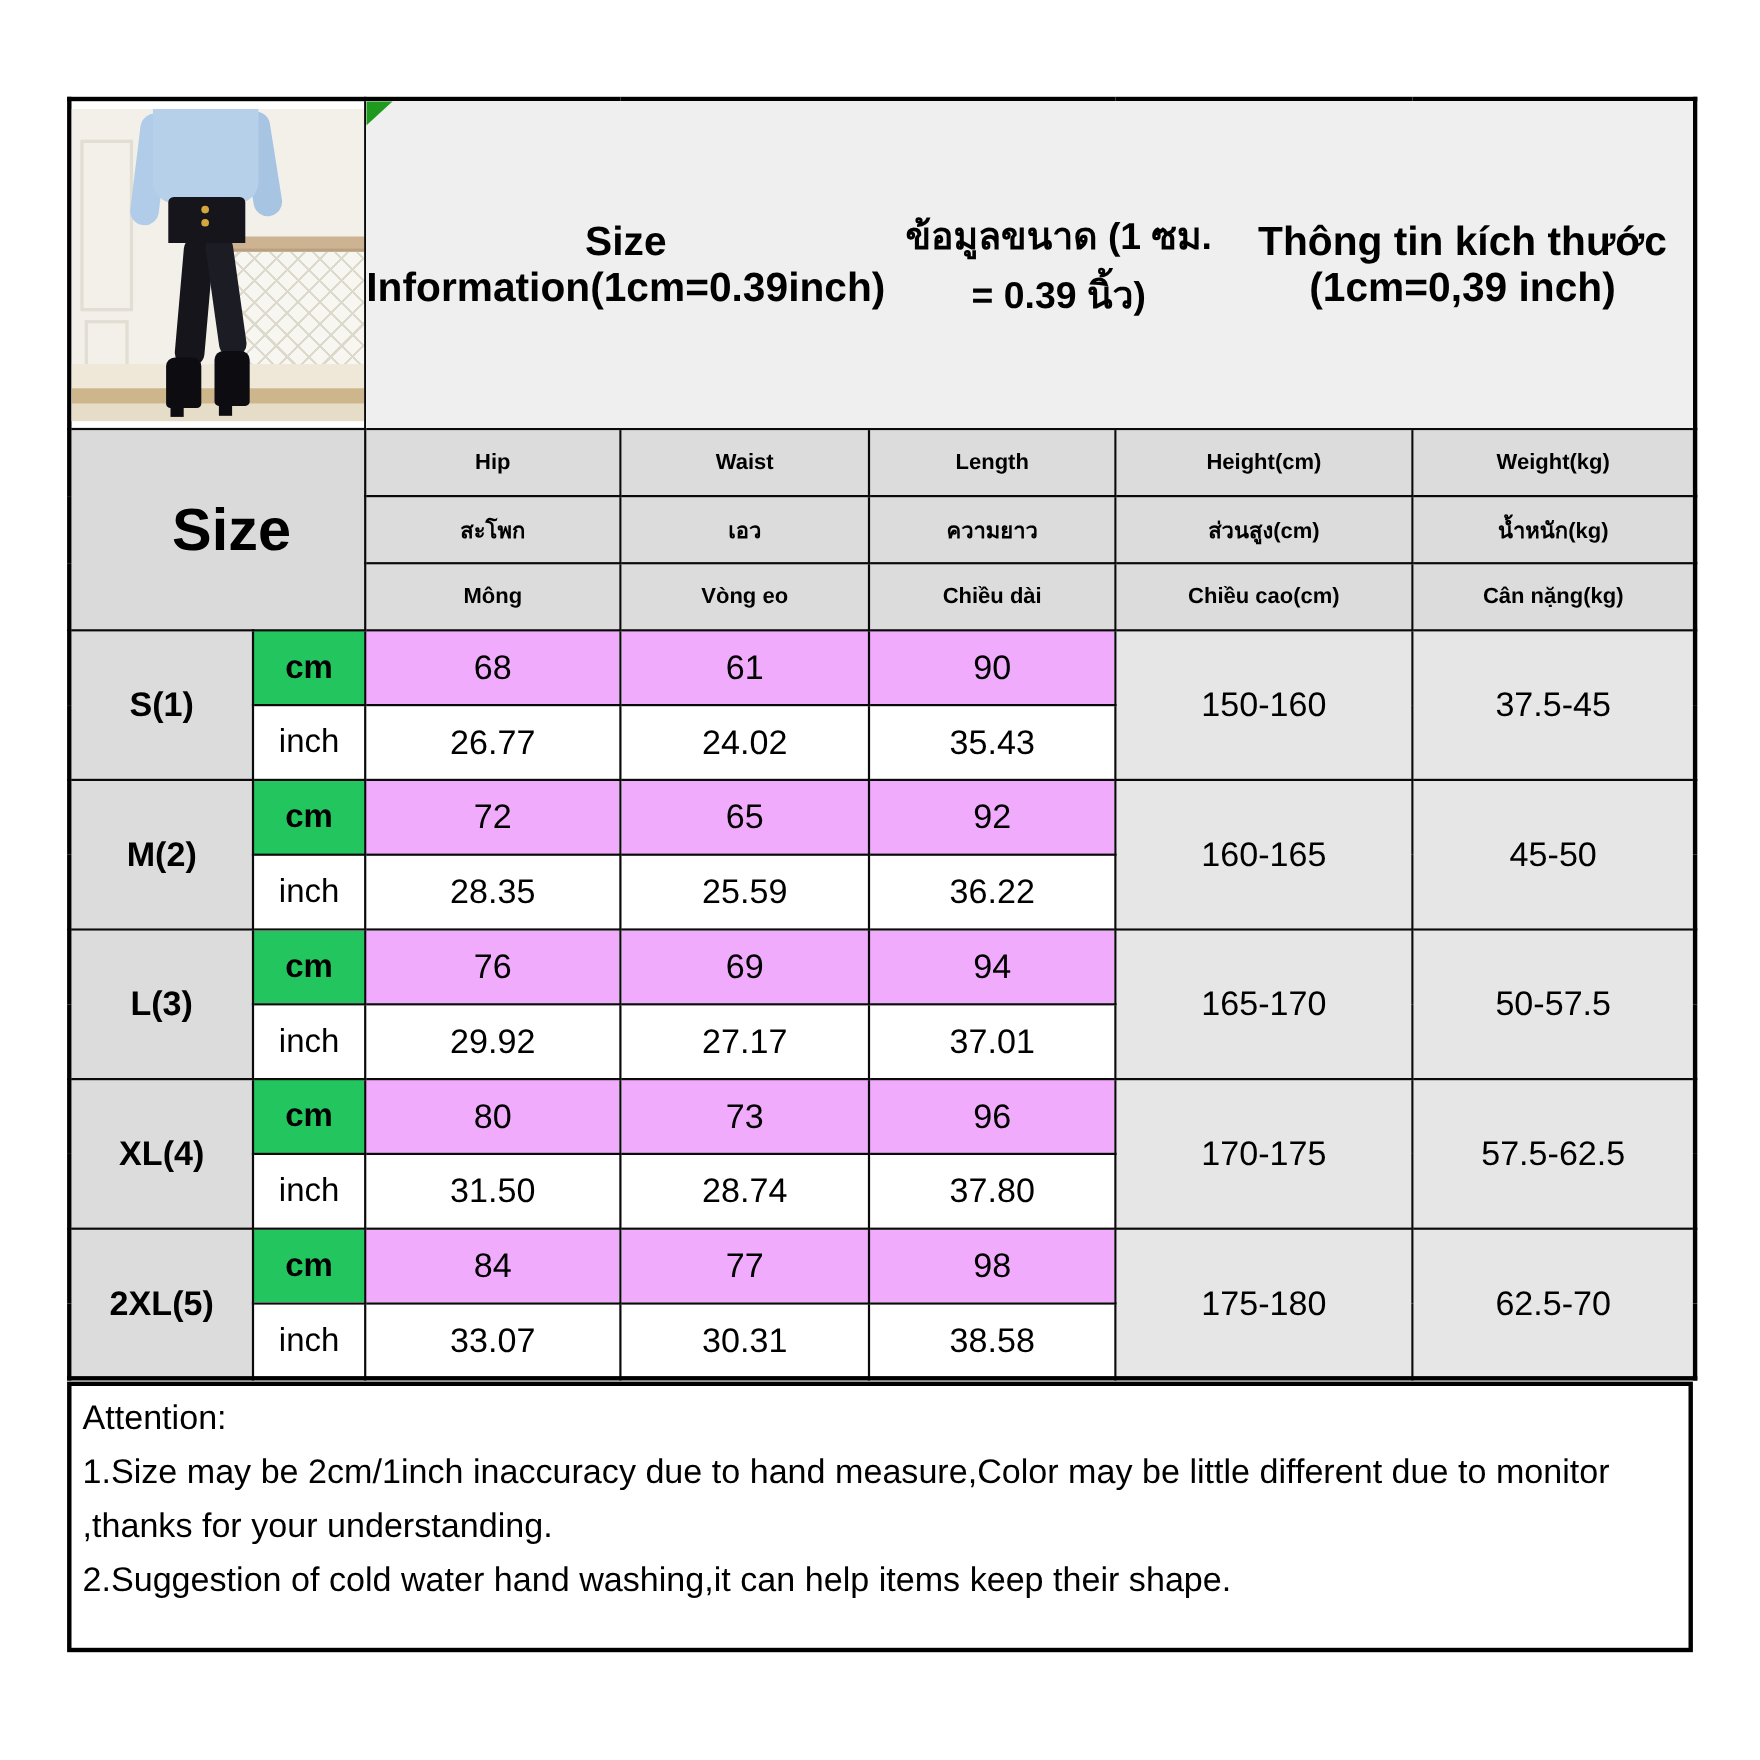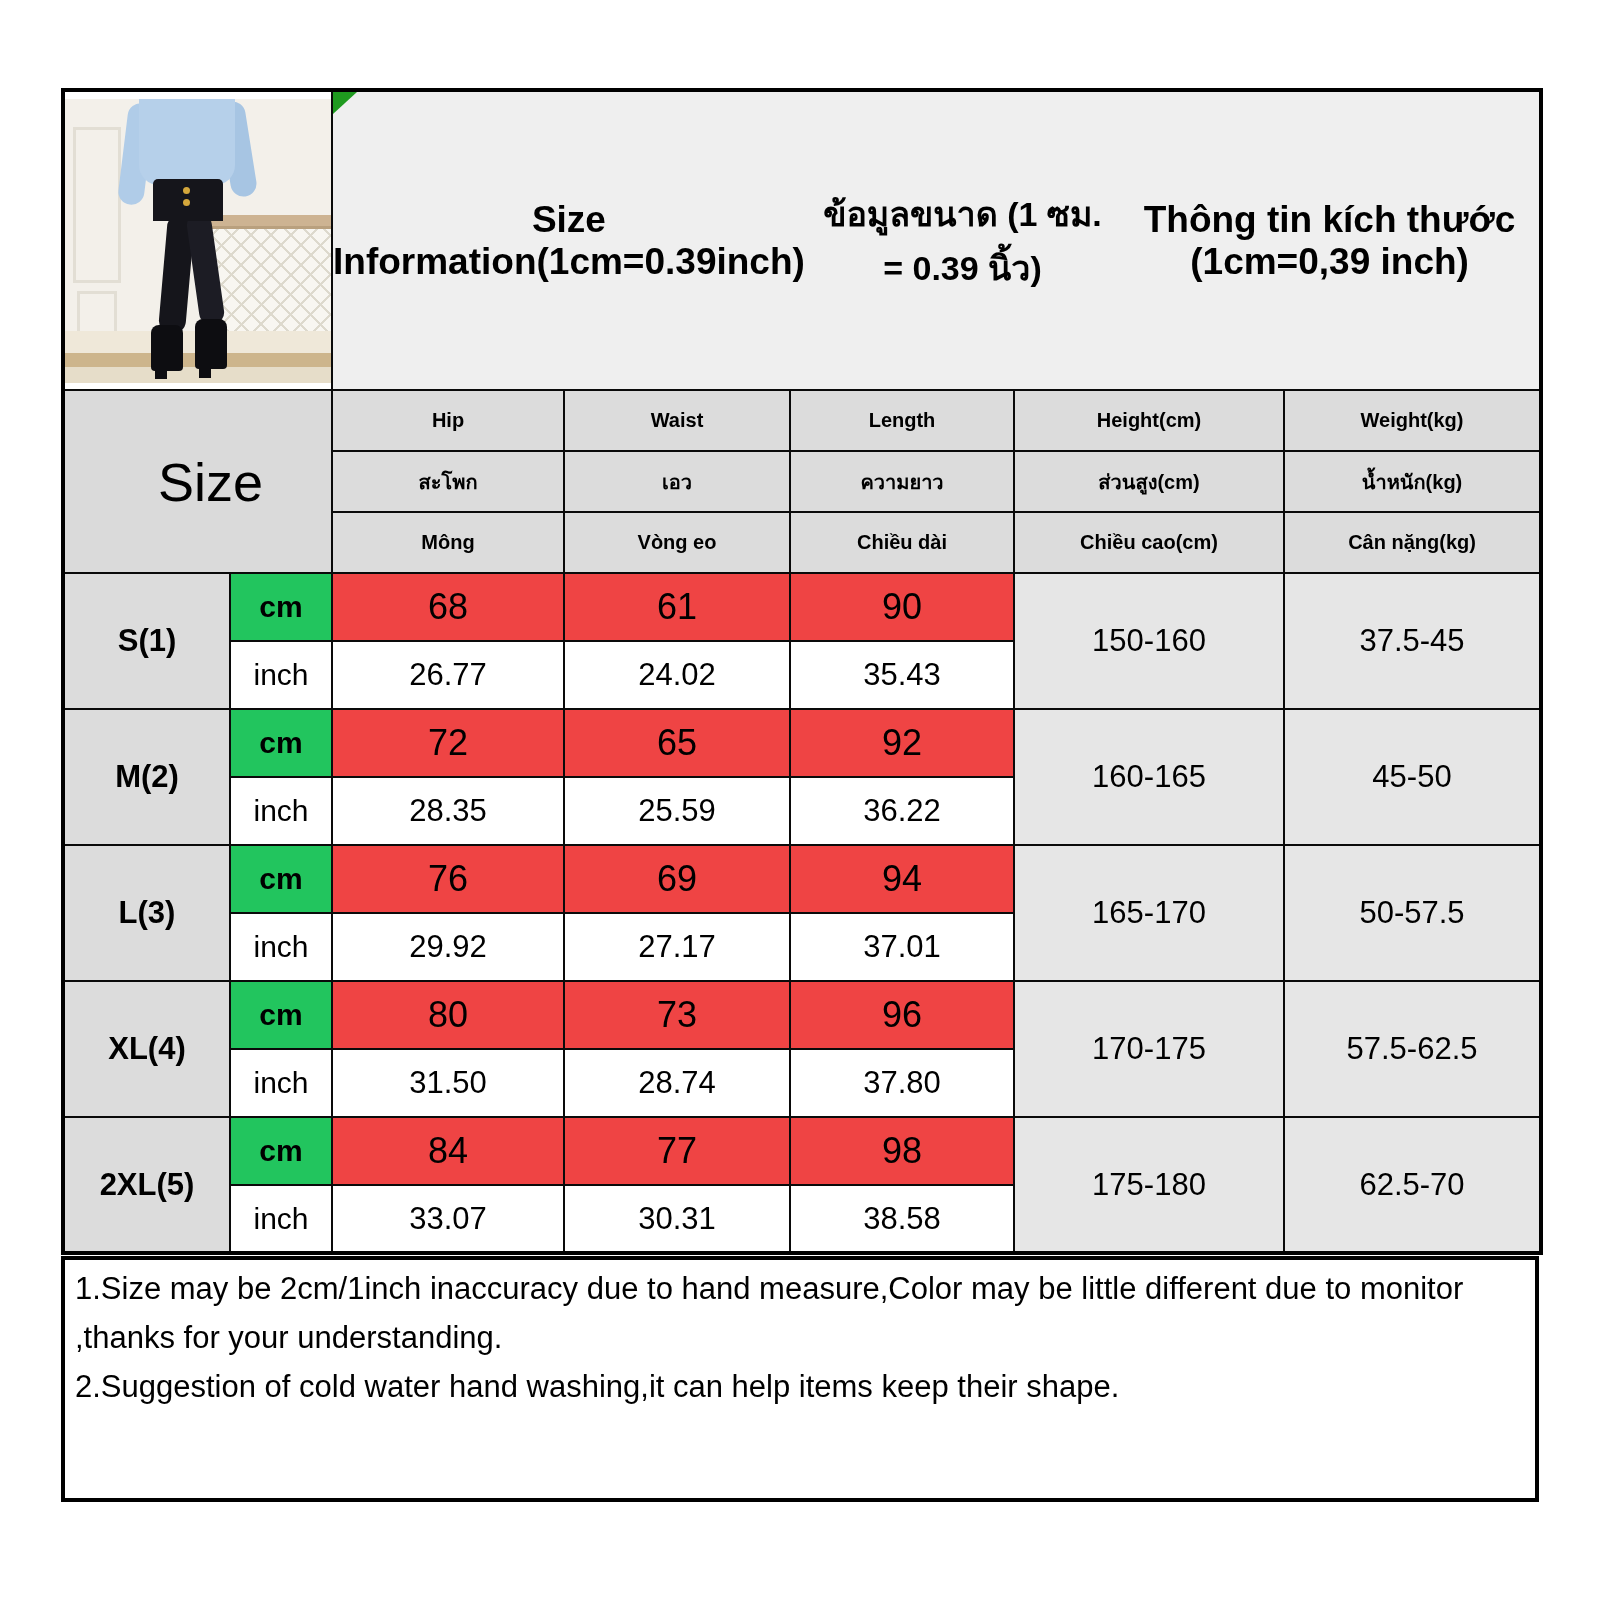--- a/index.html
+++ b/index.html
@@ -27,25 +27,25 @@
   tr.sub-row      { height:68px; }
 
   
   td.title-cell   { background:#efefef; position:relative; }
   td.photo-cell   { background:#ffffff; padding:8px; }
   td.size-big     { background:#dadada; }
   td.hdr          { background:#dcdcdc; font-weight:bold; font-size:20px; }
   td.size-name    { background:#dcdcdc; font-weight:bold; font-size:31px;margin-top:44px; }
   td.unit-cm      { background:#22c55e; font-weight:bold; font-size:30px; }
   td.unit-inch    { background:#ffffff; font-weight:normal; font-size:30px; }
-  td.val-cm       { background:#ef4444; font-size:36px;margin-top:19px; }
+  td.val-cm       { background:#f0abfc; font-size:31px;margin-top:19px; }
   td.val-inch     { background:#ffffff; font-size:31px; }
   td.range        { background:#e6e6e6; font-size:31px; }
 
-  td.size-big div { font-size:54px; font-weight:normal;margin-left:25px; }
+  td.size-big div { font-size:54px; font-weight:bold;margin-left:25px; }
 
   
   .title-stack {
     position:absolute; inset:0; display:flex; flex-direction:row;
     align-items:center; justify-content:center; gap:16px;
   }
   .title-line-en { font-size:37px; font-weight:bold; }
   .title-line-th { font-size:34px; font-weight:bold; }
   .title-line-vi { font-size:37px; font-weight:bold; }
 
@@ -239,17 +239,18 @@
     <tr class="sub-row">
       <td class="unit-inch">inch</td>
       <td class="val-inch">33.07</td>
       <td class="val-inch">30.31</td>
       <td class="val-inch">38.58</td>
     </tr>
   </tbody>
     </table>
 
   <div class="attention">
+    <div>Attention:</div>
     <div>1.Size may be 2cm/1inch inaccuracy due to hand measure,Color may be little different due to monitor ,thanks for your understanding.</div>
     <div>2.Suggestion of cold water hand washing,it can help items keep their shape.</div>
   </div>
 
 </div>
 
 </body></html>

